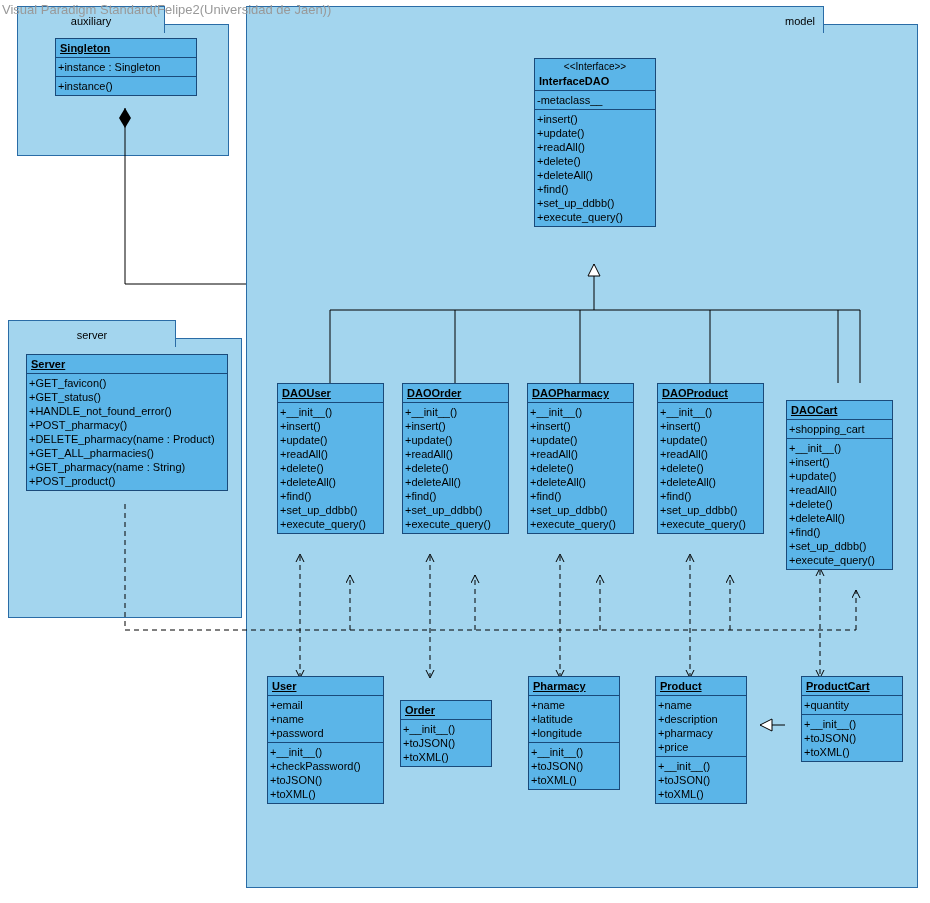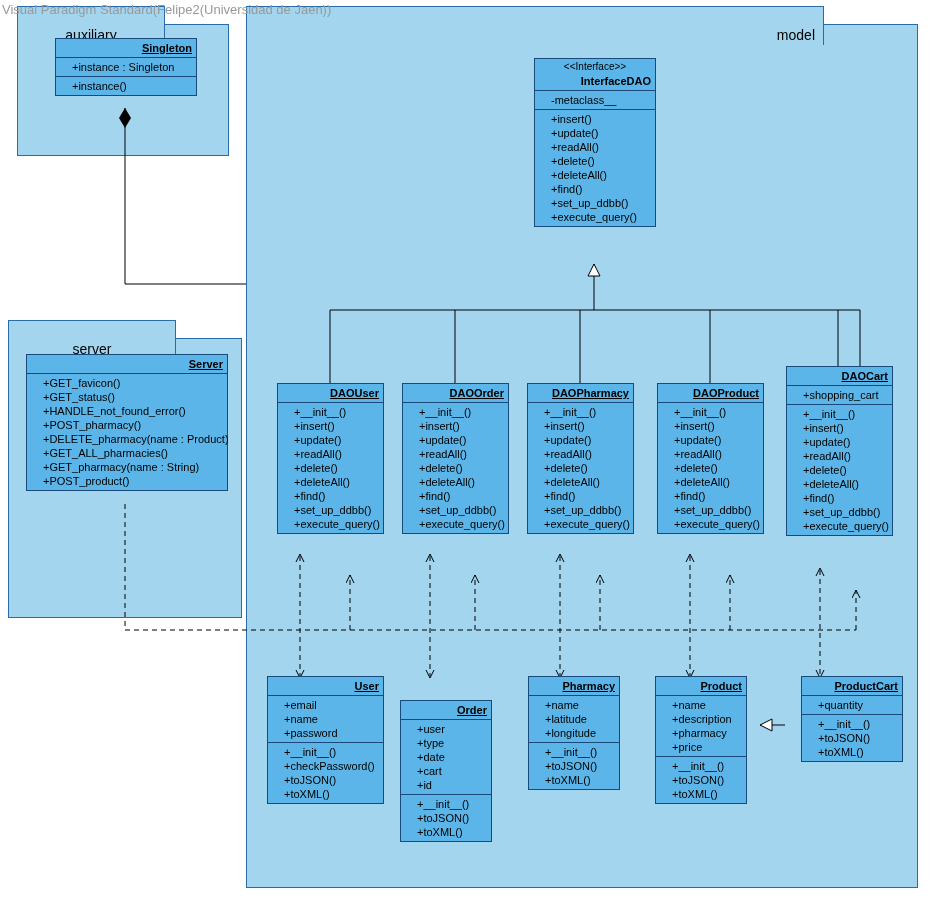--- a/index.html
+++ b/index.html
@@ -1,23 +1,23 @@
 <!DOCTYPE html>
 <html><head>
 <meta charset="utf-8">
 <style>
 body{margin:0;font-family:Arial,sans-serif;font-size:11px;background:#fff;position:relative;width:930px;height:903px}
 .watermark{position:absolute;top:2px;left:2px;font-size:13px;color:#999;z-index:100}
 .pkg{position:absolute;background:#a3d5ee;border:1px solid #2a6ca6}
-.pkg-tab{position:absolute;top:-19px;left:-1px;height:18px;background:#a3d5ee;border:1px solid #2a6ca6;border-bottom:none;padding:20px 8px 0;font-size:14px}
+.pkg-tab{position:absolute;top:-19px;left:-1px;height:18px;background:#a3d5ee;border:1px solid #2a6ca6;border-bottom:none;padding:8px 8px 0;font-size:11px}
 .cls{position:absolute;background:#5bb5e8;border:1px solid #1a4a7a;z-index:10}
-.cls .title{font-weight:bold;text-align:right;padding:3px 4px;border-bottom:1px solid #1a4a7a}
+.cls .title{font-weight:bold;text-align:left;padding:3px 4px;border-bottom:1px solid #1a4a7a}
 .cls .title.ul{text-decoration:underline}
 .cls .stereo{text-align:center;padding:2px 8px 0;font-size:10px}
-.cls .sec{border-bottom:1px solid #1a4a7a;padding:2px 16px}
+.cls .sec{border-bottom:1px solid #1a4a7a;padding:2px 2px}
 .cls .sec:last-child{border-bottom:none}
 .cls .sec div{padding:1px 0;white-space:nowrap}
 svg{position:absolute;top:0;left:0;pointer-events:none;z-index:5}
 </style>
 </head>
 <body>
 
 <div class="watermark">Visual Paradigm Standard(Felipe2(Universidad de Jaen))</div>
 
 <div class="pkg" style="left:17px;top:24px;width:210px;height:130px">
@@ -127,21 +127,21 @@
       <div>+update()</div>
       <div>+readAll()</div>
       <div>+delete()</div>
       <div>+deleteAll()</div>
       <div>+find()</div>
       <div>+set_up_ddbb()</div>
       <div>+execute_query()</div>
 </div>
 </div>
 
-<div class="cls" style="left:786px;top:366px;width:105px">
+<div class="cls" style="left:786px;top:400px;width:105px">
 <div class="title ul">DAOCart</div>
 <div class="sec">
       <div>+shopping_cart</div>
     </div>
 <div class="sec">
 <div>+__init__()</div>
       <div>+insert()</div>
       <div>+update()</div>
       <div>+readAll()</div>
       <div>+delete()</div>
@@ -162,27 +162,20 @@
 <div class="sec">
       <div>+__init__()</div>
       <div>+checkPassword()</div>
       <div>+toJSON()</div>
       <div>+toXML()</div>
     </div>
 </div>
 
 <div class="cls" style="left:400px;top:700px;width:90px">
 <div class="title ul">Order</div>
-<div class="sec">
-      <div>+user</div>
-      <div>+type</div>
-      <div>+date</div>
-      <div>+cart</div>
-      <div>+id</div>
-    </div>
 <div class="sec">
       <div>+__init__()</div>
       <div>+toJSON()</div>
       <div>+toXML()</div>
     </div>
 </div>
 
 <div class="cls" style="left:528px;top:676px;width:90px">
 <div class="title ul">Pharmacy</div>
 <div class="sec">

